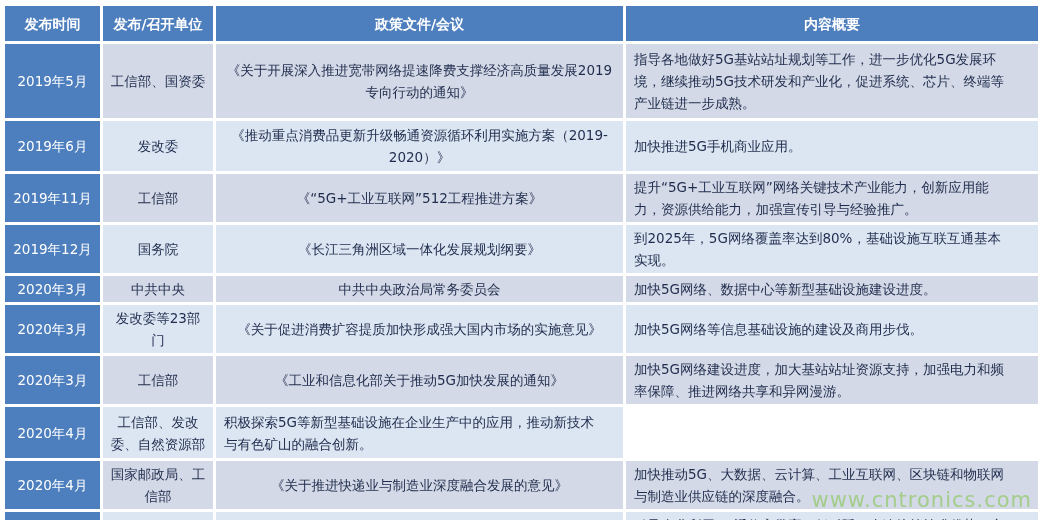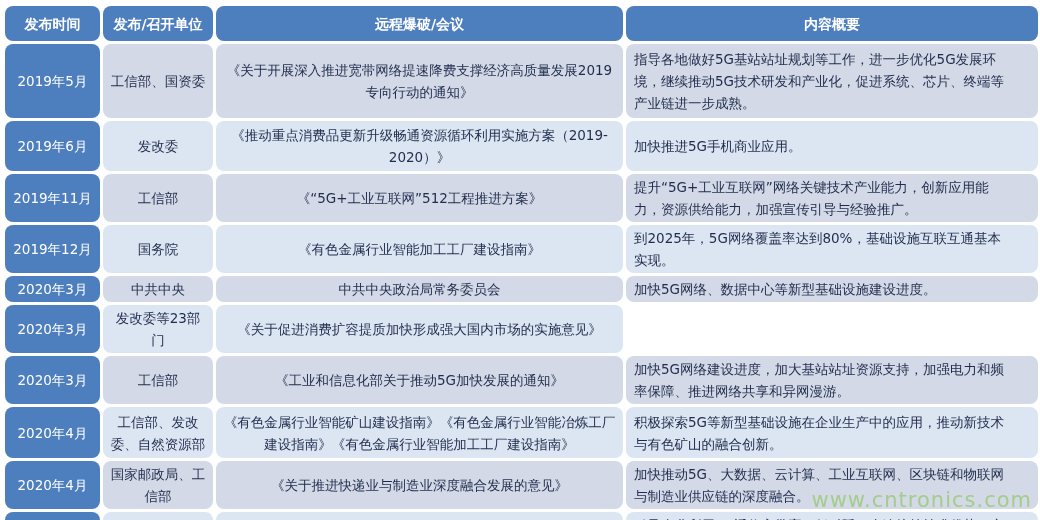--- a/index.html
+++ b/index.html
@@ -22,21 +22,21 @@
   .row{
     display:grid;
     grid-template-columns:95px 110px 407px 412px;
     column-gap:3px;
     margin-bottom:3px;
   }
   .cell{
     display:flex;align-items:center;justify-content:center;
     text-align:center;
     padding:2px 6px;
-    font-size:13.5px;line-height:22px;color:var(--ink);border-radius:8px;
+    font-size:13.5px;line-height:22px;color:var(--ink);
   }
   .header-row .cell{
     background:var(--blue);color:#fff;font-weight:bold;
     font-size:14px;min-height:35px;
   }
   .cell-date{
     background:var(--blue);color:#fff;font-weight:normal;font-size:13.5px;
   }
   .band-dark .cell:not(.cell-date){background:var(--band-dark);}
   .band-light .cell:not(.cell-date){background:var(--band-light);}
@@ -52,21 +52,21 @@
   }
 </style>
 </head>
 <body>
 
 <div class="page">
 
   <div class="row header-row">
     <div class="cell">发布时间</div>
     <div class="cell">发布/召开单位</div>
-    <div class="cell">远程爆破/会议</div>
+    <div class="cell">政策文件/会议</div>
     <div class="cell">内容概要</div>
   </div>
 
   <div id="rows">
       <div class="row band-dark" style="min-height: 74px;">
         <div class="cell cell-date">2019年5月</div>
         <div class="cell cell-unit">工信部、国资委</div>
         <div class="cell cell-policy">《关于开展深入推进宽带网络提速降费支撑经济高质量发展2019专向行动的通知》</div>
         <div class="cell cell-summary">指导各地做好5G基站站址规划等工作，进一步优化5G发展环境，继续推动5G技术研发和产业化，促进系统、芯片、终端等产业链进一步成熟。</div>
       </div>
@@ -78,44 +78,44 @@
       </div>
       <div class="row band-dark" style="min-height: 46px;">
         <div class="cell cell-date">2019年11月</div>
         <div class="cell cell-unit">工信部</div>
         <div class="cell cell-policy">《“5G+工业互联网”512工程推进方案》</div>
         <div class="cell cell-summary">提升“5G+工业互联网”网络关键技术产业能力，创新应用能力，资源供给能力，加强宣传引导与经验推广。</div>
       </div>
       <div class="row band-light" style="min-height: 26px;">
         <div class="cell cell-date">2019年12月</div>
         <div class="cell cell-unit">国务院</div>
-        <div class="cell cell-policy">《有色金属行业智能加工工厂建设指南》</div>
+        <div class="cell cell-policy">《长江三角洲区域一体化发展规划纲要》</div>
         <div class="cell cell-summary">到2025年，5G网络覆盖率达到80%，基础设施互联互通基本实现。</div>
       </div>
       <div class="row band-dark" style="min-height: 24px;">
         <div class="cell cell-date">2020年3月</div>
         <div class="cell cell-unit">中共中央</div>
         <div class="cell cell-policy">中共中央政治局常务委员会</div>
         <div class="cell cell-summary">加快5G网络、数据中心等新型基础设施建设进度。</div>
       </div>
       <div class="row band-light" style="min-height: 25px;">
         <div class="cell cell-date">2020年3月</div>
         <div class="cell cell-unit">发改委等23部门</div>
         <div class="cell cell-policy">《关于促进消费扩容提质加快形成强大国内市场的实施意见》</div>
+        <div class="cell cell-summary">加快5G网络等信息基础设施的建设及商用步伐。</div>
       </div>
       <div class="row band-dark" style="min-height: 42px;">
         <div class="cell cell-date">2020年3月</div>
         <div class="cell cell-unit">工信部</div>
         <div class="cell cell-policy">《工业和信息化部关于推动5G加快发展的通知》</div>
         <div class="cell cell-summary">加快5G网络建设进度，加大基站站址资源支持，加强电力和频率保障、推进网络共享和异网漫游。</div>
       </div>
       <div class="row band-light" style="min-height: 51px;">
         <div class="cell cell-date">2020年4月</div>
         <div class="cell cell-unit">工信部、发改委、自然资源部</div>
-        <div class="cell cell-policy">《有色金属行业智能矿山建设指南》《有色金属行业智能冶炼工厂建设指南》《有色金属行业智能加工工厂建设指南》</div>
         <div class="cell cell-summary">积极探索5G等新型基础设施在企业生产中的应用，推动新技术与有色矿山的融合创新。</div>
       </div>
       <div class="row band-dark" style="min-height: 48px;">
         <div class="cell cell-date">2020年4月</div>
         <div class="cell cell-unit">国家邮政局、工信部</div>
         <div class="cell cell-policy">《关于推进快递业与制造业深度融合发展的意见》</div>
         <div class="cell cell-summary">加快推动5G、大数据、云计算、工业互联网、区块链和物联网与制造业供应链的深度融合。</div>
       </div>
       <div class="row band-light" style="min-height: 58px;">
         <div class="cell cell-date">2020年9月</div>

